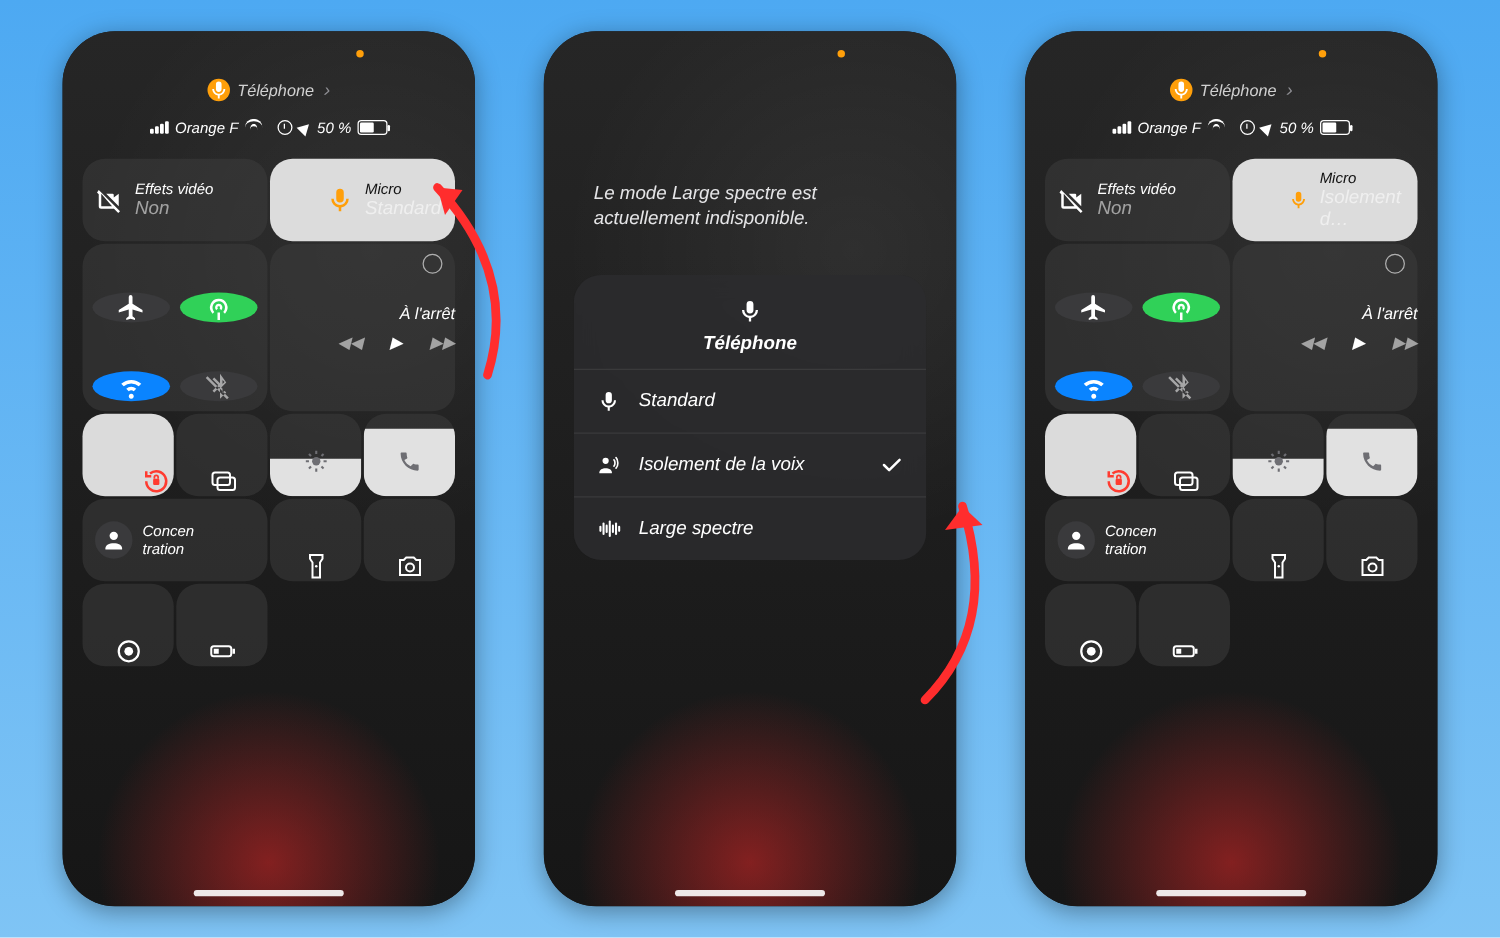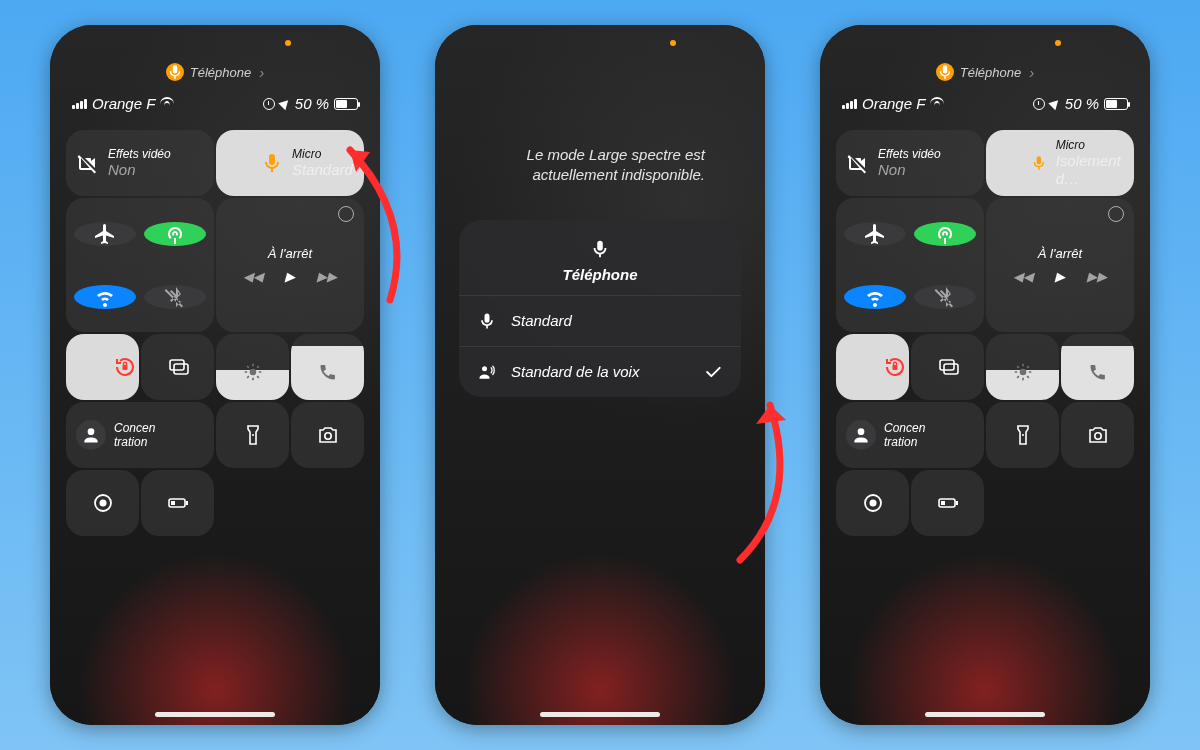--- a/index.html
+++ b/index.html
@@ -49,23 +49,23 @@
     font-size:13px; color:#d0d0d0;
   }
   .crumb .dot {
     width:18px;height:18px;border-radius:50%;background:#ff9f0a;
     display:flex;align-items:center;justify-content:center;
   }
   .chev::after{content:"›"; color:#8e8e93; margin-left:2px; font-size:15px;}
   
   .status {
     margin-top:14px;
-    display:flex; justify-content:space-between; align-items:center;
+    display:flex; justify-content:center; align-items:center;
     padding:0 22px;
-    font-size:15px; font-weight:500;gap:12px;
+    font-size:12px; font-weight:500;gap:12px;
   }
   .status .left, .status .right { display:flex; align-items:center; gap:5px;}
   .bars { display:flex; align-items:flex-end; gap:1px;}
   .bars i{width:3px;background:#fff;display:block;border-radius:1px;}
   .bars i:nth-child(1){height:4px}.bars i:nth-child(2){height:6px}
   .bars i:nth-child(3){height:8px}.bars i:nth-child(4){height:10px}
   .wifi-mini{width:14px;height:14px;position:relative;}
   .wifi-mini::before{content:"";position:absolute;inset:0;border:2px solid #fff;border-bottom:none;border-left:none;border-right:none;border-radius:50% 50% 0 0;}
   .wifi-mini::after{content:"";position:absolute;left:4px;top:4px;right:4px;bottom:0;border:2px solid #fff;border-bottom:none;border-left:none;border-right:none;border-radius:50% 50% 0 0;}
   .alarm{width:12px;height:12px;border:1.5px solid #fff;border-radius:50%;position:relative;}
@@ -79,21 +79,21 @@
   .grid {
     margin:18px 16px 0;
     display:grid;
     grid-template-columns: repeat(4, 1fr);
     grid-auto-rows: 66px;
     gap:2px;
   }
   .tile {
     background: rgba(60,60,60,.55);
     border-radius:18px;
-    display:flex; align-items:center; justify-content:center;
+    display:flex; align-items:flex-end; justify-content:center;
     color:#fff;
   }
   .tile.light { background: rgba(235,235,235,.92); color:#111;padding-left:44px;}
   .tile.sp2 { grid-column: span 2; }
   .tile.rsp2 { grid-row: span 2; }
   .pill-row { display:flex; align-items:center; padding:0 10px; gap:8px; justify-content:flex-start; font-size:12px; line-height:1.2;}
   .pill-row small{display:block;color:rgba(255,255,255,.55);font-size:15px;}
   .cluster { padding:8px; display:grid; grid-template-columns:1fr 1fr; grid-template-rows:1fr 1fr; gap:8px;}
   .cbtn{border-radius:50%;display:flex;align-items:center;justify-content:center;background:#3a3a3c;}
   .cbtn.green{background:#30d158;}
@@ -109,22 +109,22 @@
   .slider { background:rgba(60,60,60,.55); border-radius:18px; position:relative; overflow:hidden; display:flex; align-items:flex-end; justify-content:center;}
   .slider .fill{position:absolute;left:0;right:0;bottom:0;background:rgba(235,235,235,.95);}
   .slider .ic{position:relative; margin-bottom:18px; color:#6e6e73;}
   
   svg{width:20px;height:20px;fill:currentColor;display:block;}
   .cbtn svg, .tile svg.big{width:24px;height:24px;}
 
   
   .msg {
     margin-top:120px;
-    text-align:right;
-    padding:0 60px;
+    text-align:left;
+    padding:0 40px;
     font-size:15px; color:#e5e5e7; line-height:1.35;
   }
   .sheet {
     margin:34px 24px 0;
     background: rgba(44,44,46,.85);
     border-radius:22px;
     overflow:hidden;
     backdrop-filter: blur(10px);
   }
   .sheet-h{padding:18px 0 12px;text-align:center;}
@@ -334,26 +334,40 @@
           <path d="M12 14a3 3 0 0 0 3-3V6a3 3 0 1 0-6 0v5a3 3 0 0 0 3 3zm5-3a5 5 0 0 1-10 0H5a7 7 0 0 0 6 6.9V21h2v-3.1A7 7 0 0 0 19 11z"></path>
         </svg>
       <span>Standard</span>
     </div>
     <div class="opt">
       <svg viewBox="0 0 24 24">
           <circle cx="9" cy="8" r="3"></circle>
           <path d="M3 19c0-2.5 2.7-4 6-4s6 1.5 6 4v1H3z"></path>
           <path d="M17 7c1.3 1.3 1.3 4.7 0 6M19 5c2.3 2.3 2.3 7.7 0 10" fill="none" stroke="#fff" stroke-width="1.6" stroke-linecap="round"></path>
         </svg>
-      <span>Standard de la voix</span>
+      <span>Isolement de la voix</span>
       <span class="ck">
           <svg viewBox="0 0 24 24">
             <path d="M5 12l5 5L20 7" fill="none" stroke="#fff" stroke-width="2.4" stroke-linecap="round" stroke-linejoin="round"></path>
           </svg>
         </span>
+    </div>
+    <div class="opt">
+      <svg viewBox="0 0 24 24">
+        <g stroke="#fff" stroke-width="2" stroke-linecap="round">
+          <line x1="4" y1="10" x2="4" y2="14"></line>
+            <line x1="7" y1="7" x2="7" y2="17"></line>
+          <line x1="10" y1="9" x2="10" y2="15"></line>
+            <line x1="13" y1="5" x2="13" y2="19"></line>
+          <line x1="16" y1="9" x2="16" y2="15"></line>
+            <line x1="19" y1="7" x2="19" y2="17"></line>
+          <line x1="22" y1="10" x2="22" y2="14"></line>
+        </g>
+      </svg>
+      <span>Large spectre</span>
     </div>
   </div>
 
   <span class="home-ind"></span>
 </div>
 
 <div class="arrow" style="left:700px;top:380px;width:110px;height:190px">
   <svg viewBox="0 0 110 190">
       <path d="M40 180 Q100 120 70 25" fill="none" stroke="#ff2d2d" stroke-width="7" stroke-linecap="round"></path>
       <path d="M70 25 L56 44 L86 40 Z" fill="#ff2d2d"></path>

